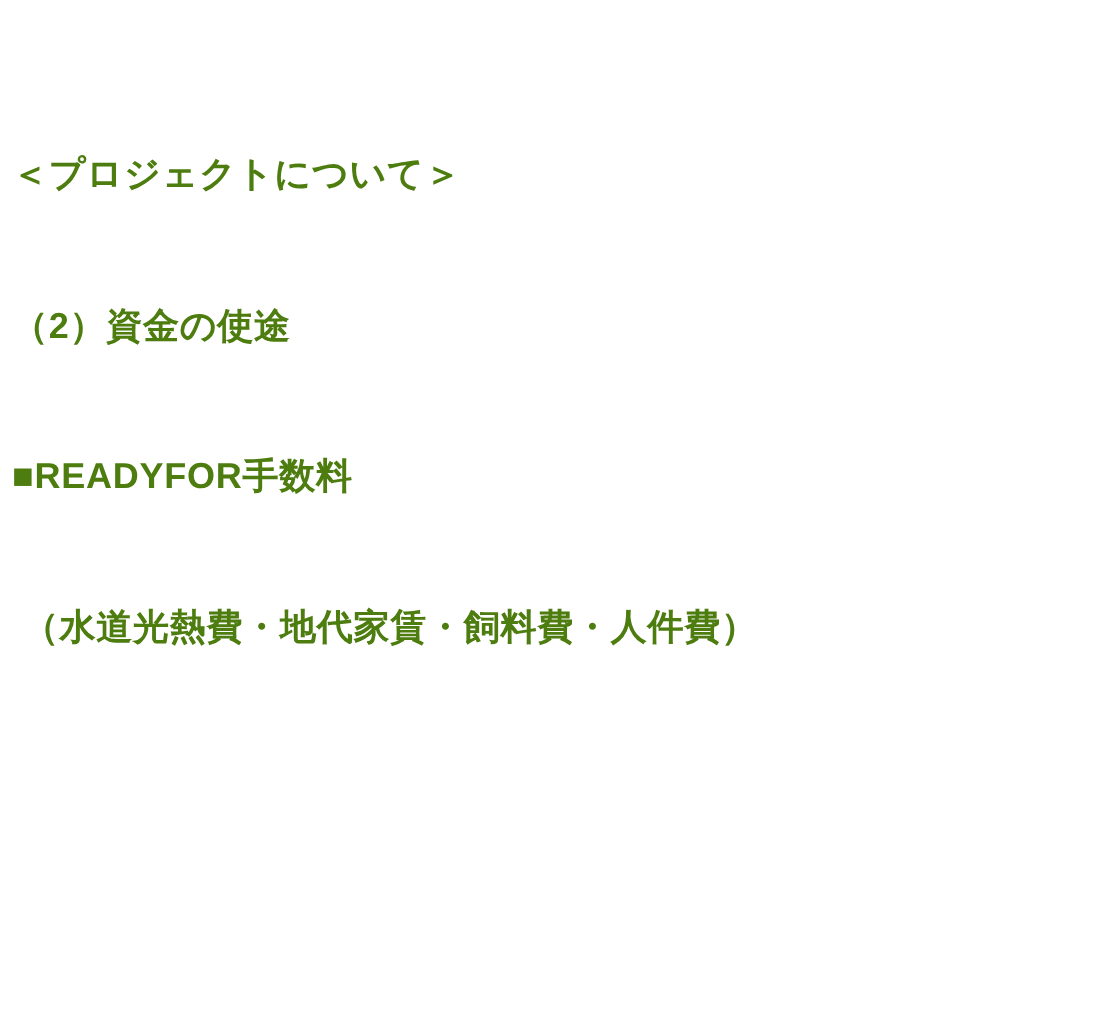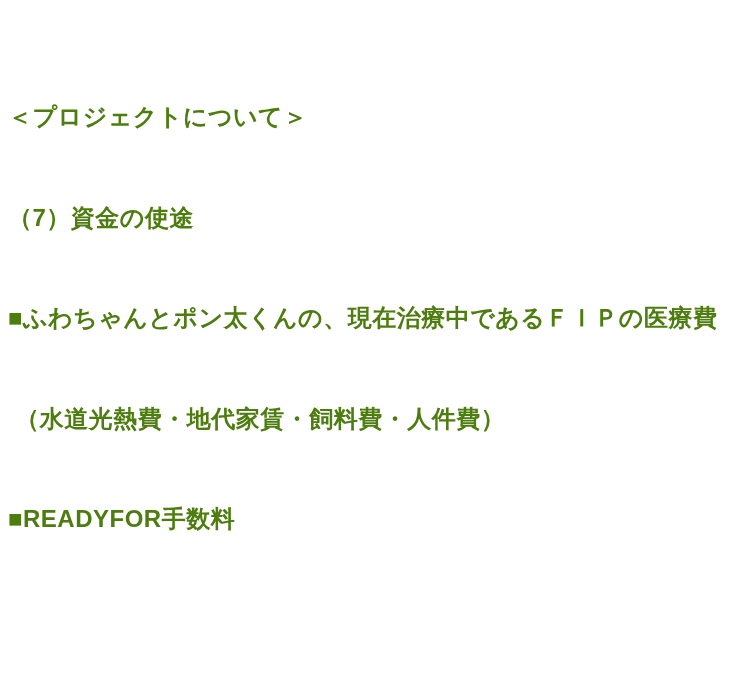--- a/index.html
+++ b/index.html
@@ -25,24 +25,23 @@
   }
   .line {
     height: 33.5px;
   }
 </style>
 </head>
 <body>
 
 <div class="doc">
   <div class="line">＜プロジェクトについて＞</div>
-  <div class="line">（7）資金の使途</div>
-  <div class="line">■ふわちゃんとポン太くんの、現在治療中であるＦＩＰの医療費</div>
+  <div class="line">（2）資金の使途</div>
+  <div class="line">■READYFOR手数料</div>
   <div class="line"> （水道光熱費・地代家賃・飼料費・人件費）</div>
-  <div class="line">■READYFOR手数料</div>
   
   
   
   
   
   
   
   
   
   

